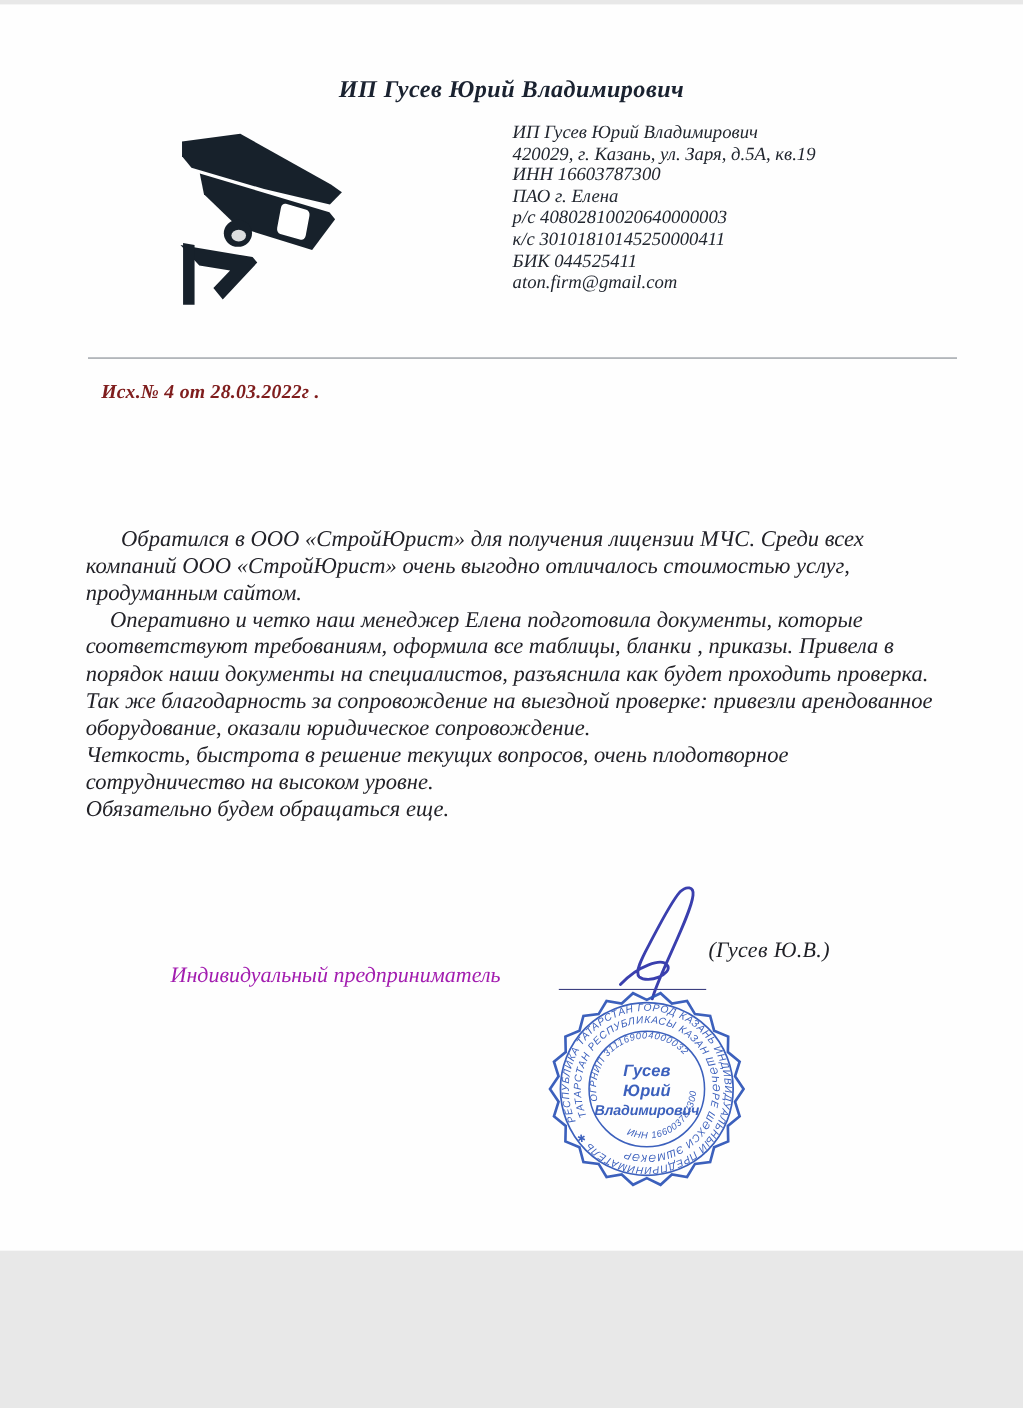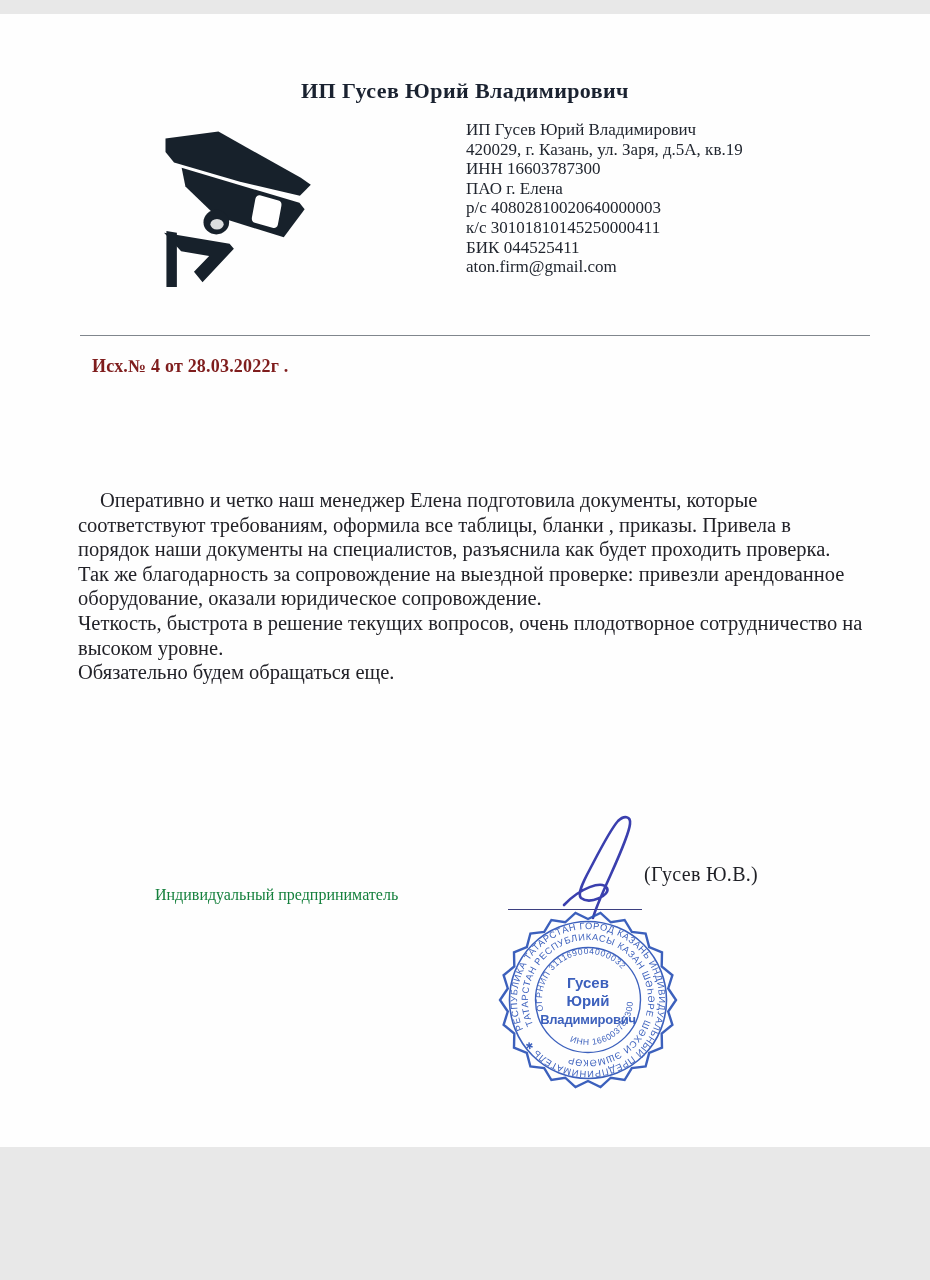--- a/index.html
+++ b/index.html
@@ -1,23 +1,24 @@
 <!DOCTYPE html>
 <html><head>
 <meta charset="utf-8">
 <style>
   html,body{margin:0;padding:0;background:#e8e8e8;}
   .page{
     position:relative;
     width:930px;height:1133px;
-    margin:14px auto;
+    margin:4px auto;
     background:#fefefe;
     overflow:hidden;
     font-family:"Liberation Serif","DejaVu Serif",serif;
     color:#24252b;
+    font-style:italic;
   }
   .doc-title{
     position:absolute;top:64px;left:0;width:930px;
     text-align:center;
     font-size:22px;font-weight:bold;letter-spacing:.4px;
     color:#1a2230;margin:0;
   }
   .logo-box{position:absolute;left:146px;top:110px;width:228px;height:184px;}
   .logo-box svg{width:100%;height:100%;}
   .contact-block{
@@ -33,21 +34,21 @@
     position:absolute;left:92px;top:342px;
     font-size:18px;font-weight:bold;color:#7f1d1d;letter-spacing:.2px;
   }
   .body-text{
     position:absolute;left:78px;top:474px;width:786px;
     font-size:20.5px;line-height:24.6px;color:#222228;
   }
   .body-text p{margin:0;}
   .body-text p.indent-a{text-indent:32px;}
   .body-text p.indent-b{text-indent:22px;}
-  .sig-label{position:absolute;left:155px;top:872px;font-size:16px;color:#15803d;text-align:right;}
+  .sig-label{position:absolute;left:155px;top:872px;font-size:20px;color:#a21caf;text-align:right;}
   .sig-rule{
     position:absolute;left:508px;top:844px;width:134px;height:51px;
     border-bottom:1.8px solid #3c3f80;
   }
   .sig-name{position:absolute;left:644px;top:849px;font-size:20px;color:#1f2026;letter-spacing:.3px;}
   .sig-scribble{position:absolute;left:550px;top:798px;width:100px;height:108px;}
   .stamp-box{position:absolute;left:494px;top:892px;width:188px;height:188px;opacity:.93;}
   .stamp-box svg{width:100%;height:100%;}
   .stamp-ring-text{font-family:"Liberation Sans","DejaVu Sans",sans-serif;letter-spacing:.6px;}
   .stamp-center-text{font-family:"Liberation Sans","DejaVu Sans",sans-serif;font-weight:bold;text-anchor:middle;}
@@ -82,20 +83,21 @@
     <div class="contact-line">к/с 30101810145250000411</div>
     <div class="contact-line">БИК 044525411</div>
     <div class="contact-line">aton.firm@gmail.com</div>
   </div>
 
   <div class="divider"></div>
 
   <div class="reference-line">Исх.№ 4  от 28.03.2022г .</div>
 
   <div class="body-text">
+    <p class="indent-a">Обратился  в ООО «СтройЮрист» для получения лицензии МЧС.  Среди всех компаний ООО «СтройЮрист» очень выгодно отличалось стоимостью услуг, продуманным сайтом.</p>
     <p class="indent-b">Оперативно и четко наш менеджер Елена подготовила документы, которые соответствуют требованиям, оформила все таблицы, бланки , приказы. Привела в порядок наши документы на специалистов, разъяснила как будет проходить проверка.</p>
     <p>Так же благодарность за сопровождение на выездной проверке: привезли арендованное оборудование, оказали юридическое сопровождение.</p>
     <p>Четкость, быстрота в решение текущих вопросов, очень плодотворное сотрудничество на высоком уровне.</p>
     <p>Обязательно будем обращаться еще.</p>
   </div>
 
   <div class="sig-label">Индивидуальный предприниматель</div>
   <div class="sig-rule"></div>
   <div class="sig-name">(Гусев Ю.В.)</div>
 

